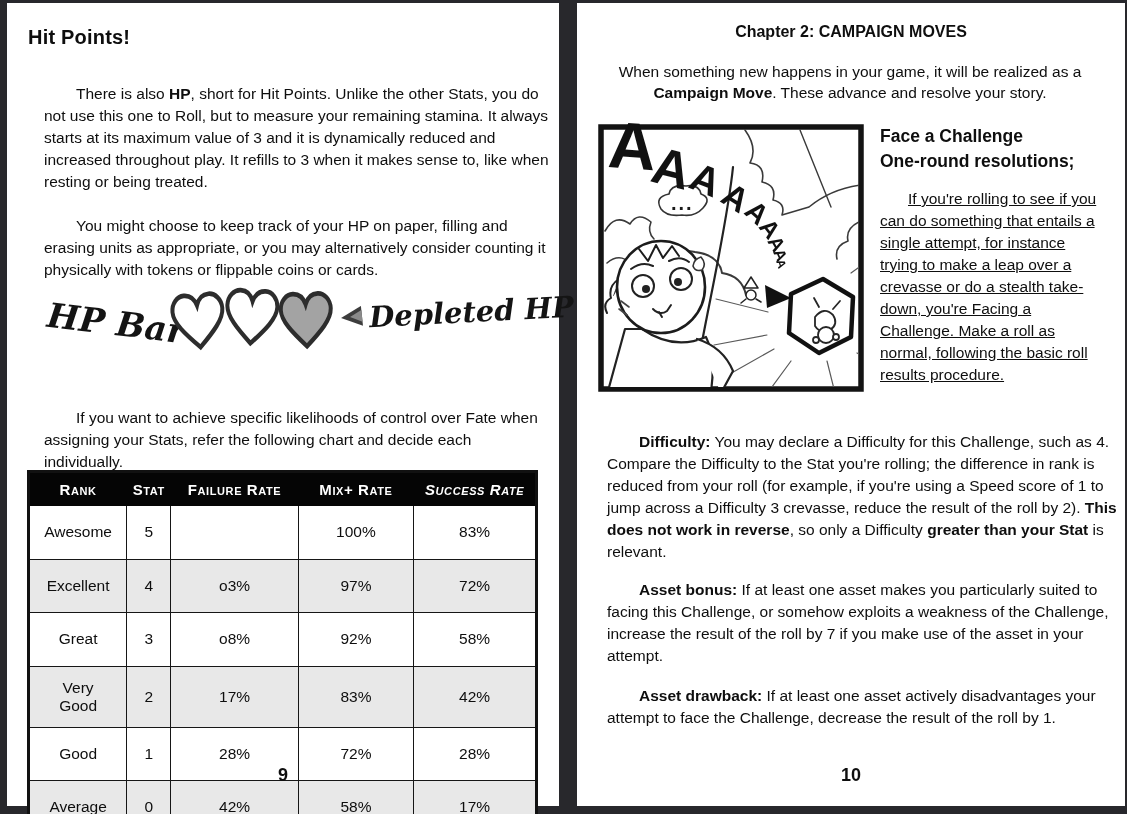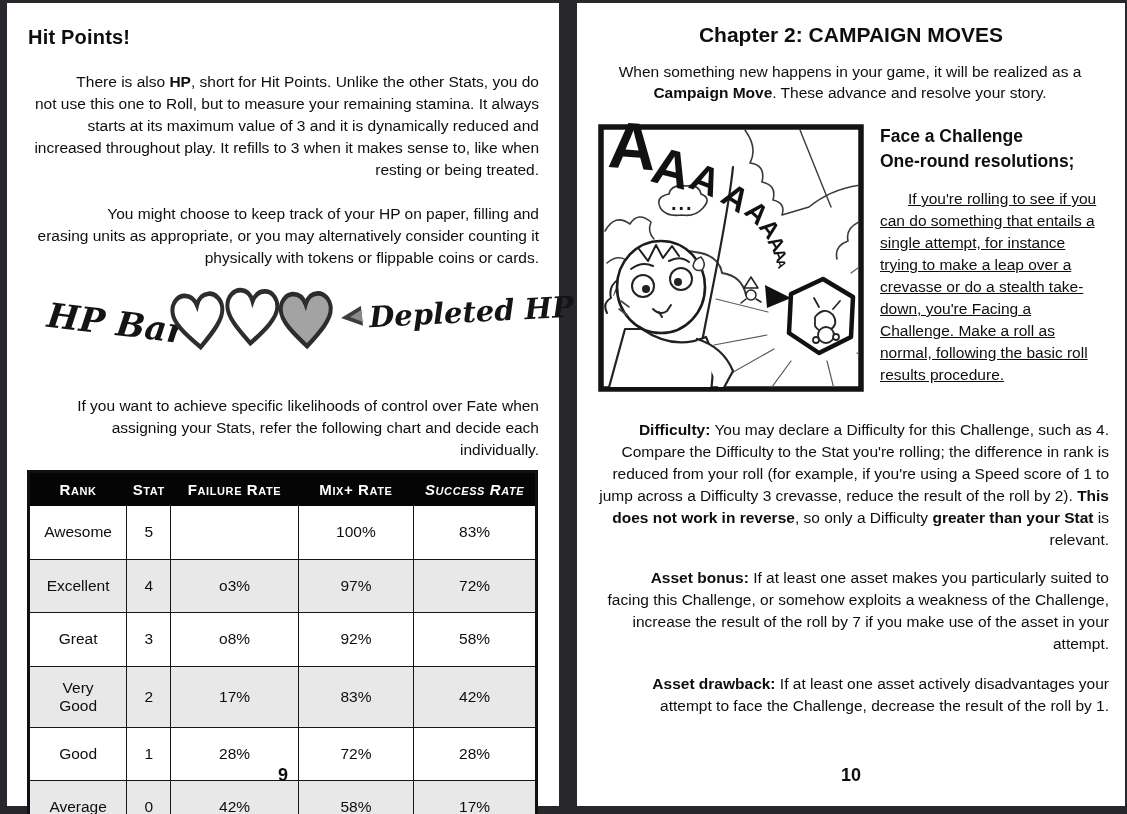--- a/index.html
+++ b/index.html
@@ -6,24 +6,24 @@
   body{
     width:1127px;height:814px;position:relative;
     background:#28282c;
     font-family:"Liberation Sans", sans-serif;
     color:#0e0e0e;overflow:hidden;
   }
   .page{position:absolute;top:3px;height:803px;background:#ffffff;}
   #page-left{left:7px;width:552px;}
   #page-right{left:577px;width:548px;}
   .abs{position:absolute;}
-  .para{font-size:15.5px;line-height:22px;text-indent:32px;margin:4px;text-align:right;}
+  .para{font-size:15.5px;line-height:22px;text-indent:32px;margin:16px;text-align:left;}
   .b{font-weight:bold;}
   .page-title{font-size:20px;font-weight:bold;letter-spacing:.2px;}
-  .chapter-title{font-size:21px;font-weight:bold;text-align:center;width:100%;}
+  .chapter-title{font-size:16px;font-weight:bold;text-align:center;width:100%;}
   .intro-para{font-size:15.5px;line-height:21px;text-align:center;text-indent:0;margin:0;}
   .page-num{font-size:18px;font-weight:bold;text-align:center;width:100%;}
   
   #stat-table{border-collapse:collapse;width:511px;font-size:15.5px;table-layout:fixed;}
   #stat-table th{
     background:#050505;color:#ffffff;font-variant:small-caps;font-weight:bold;
     font-size:15px;letter-spacing:.6px;height:30px;border:1px solid #050505;
   }
   #stat-table td{
     border:1.4px solid #161616;text-align:center;height:28.5px;padding:12px;

